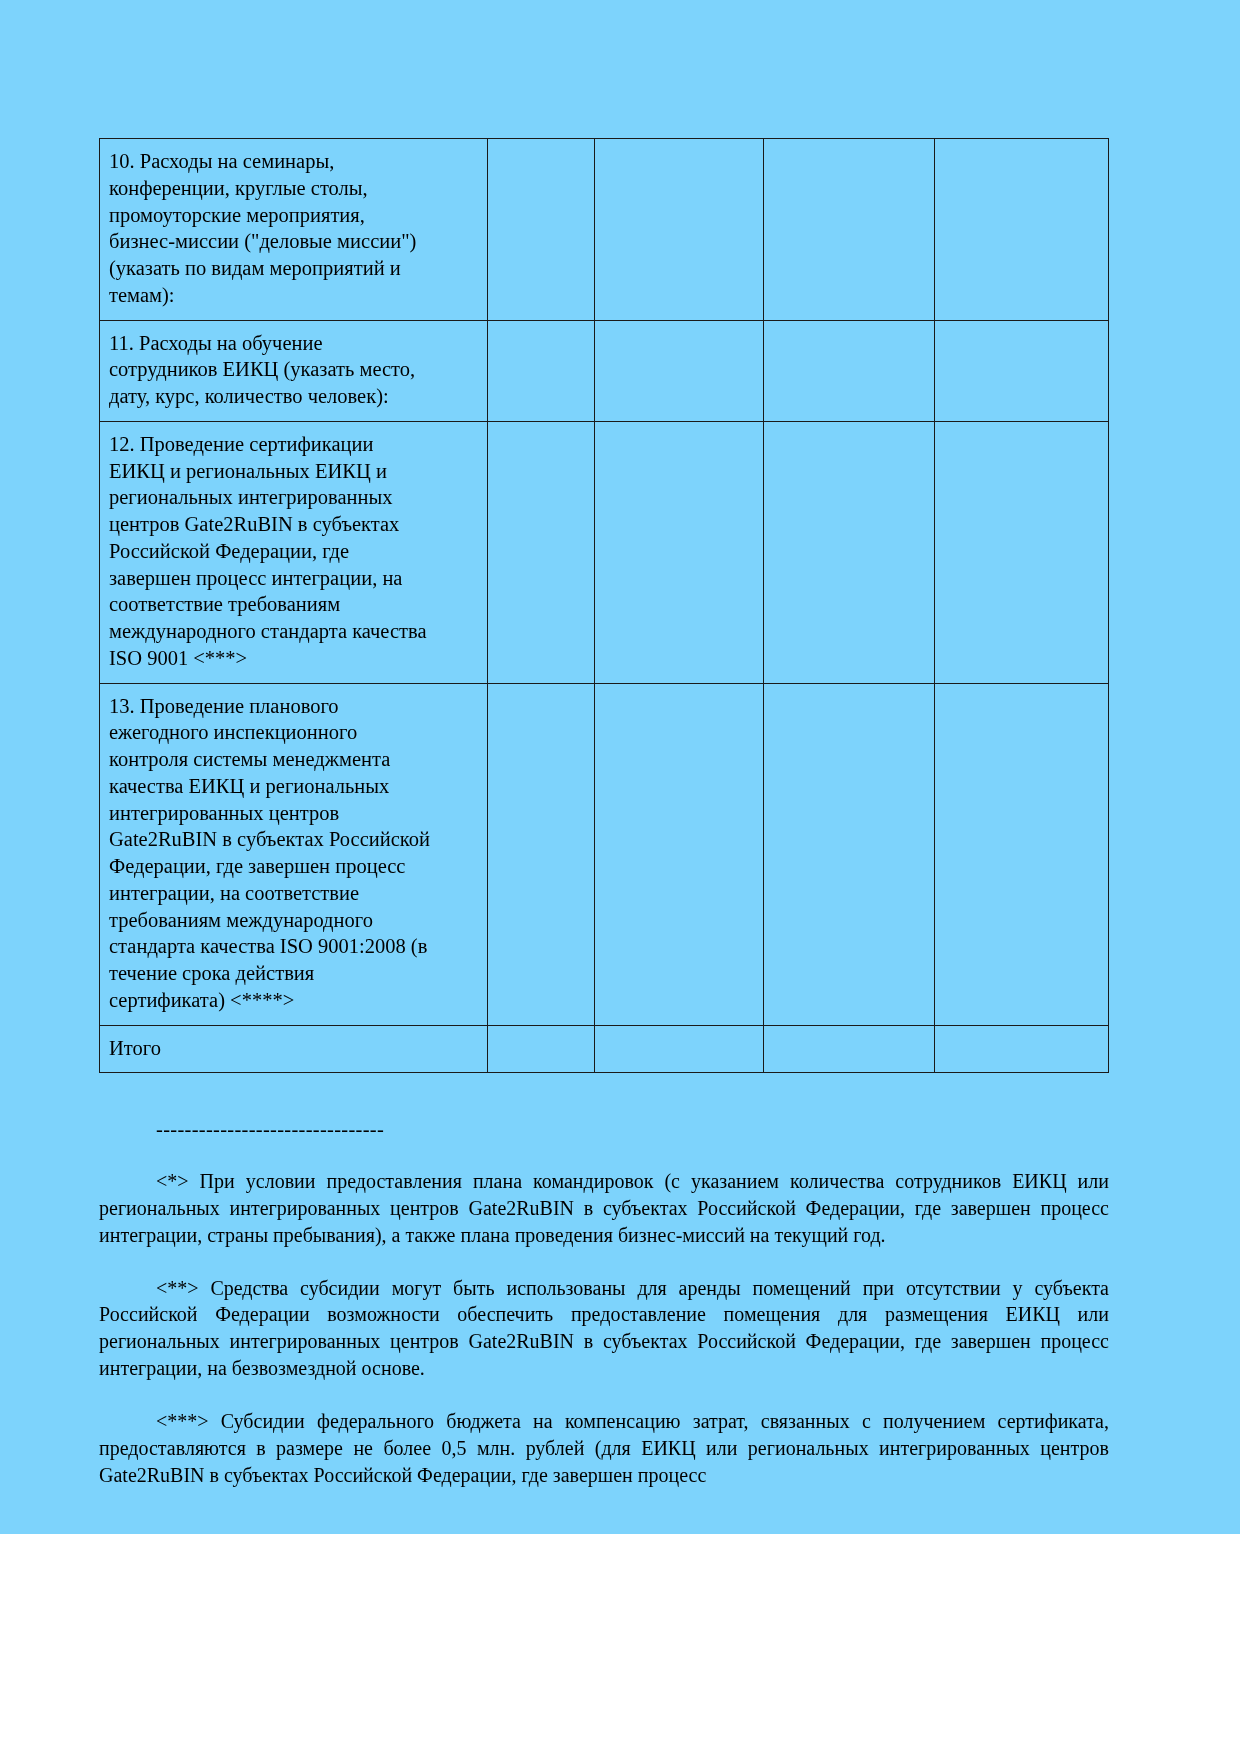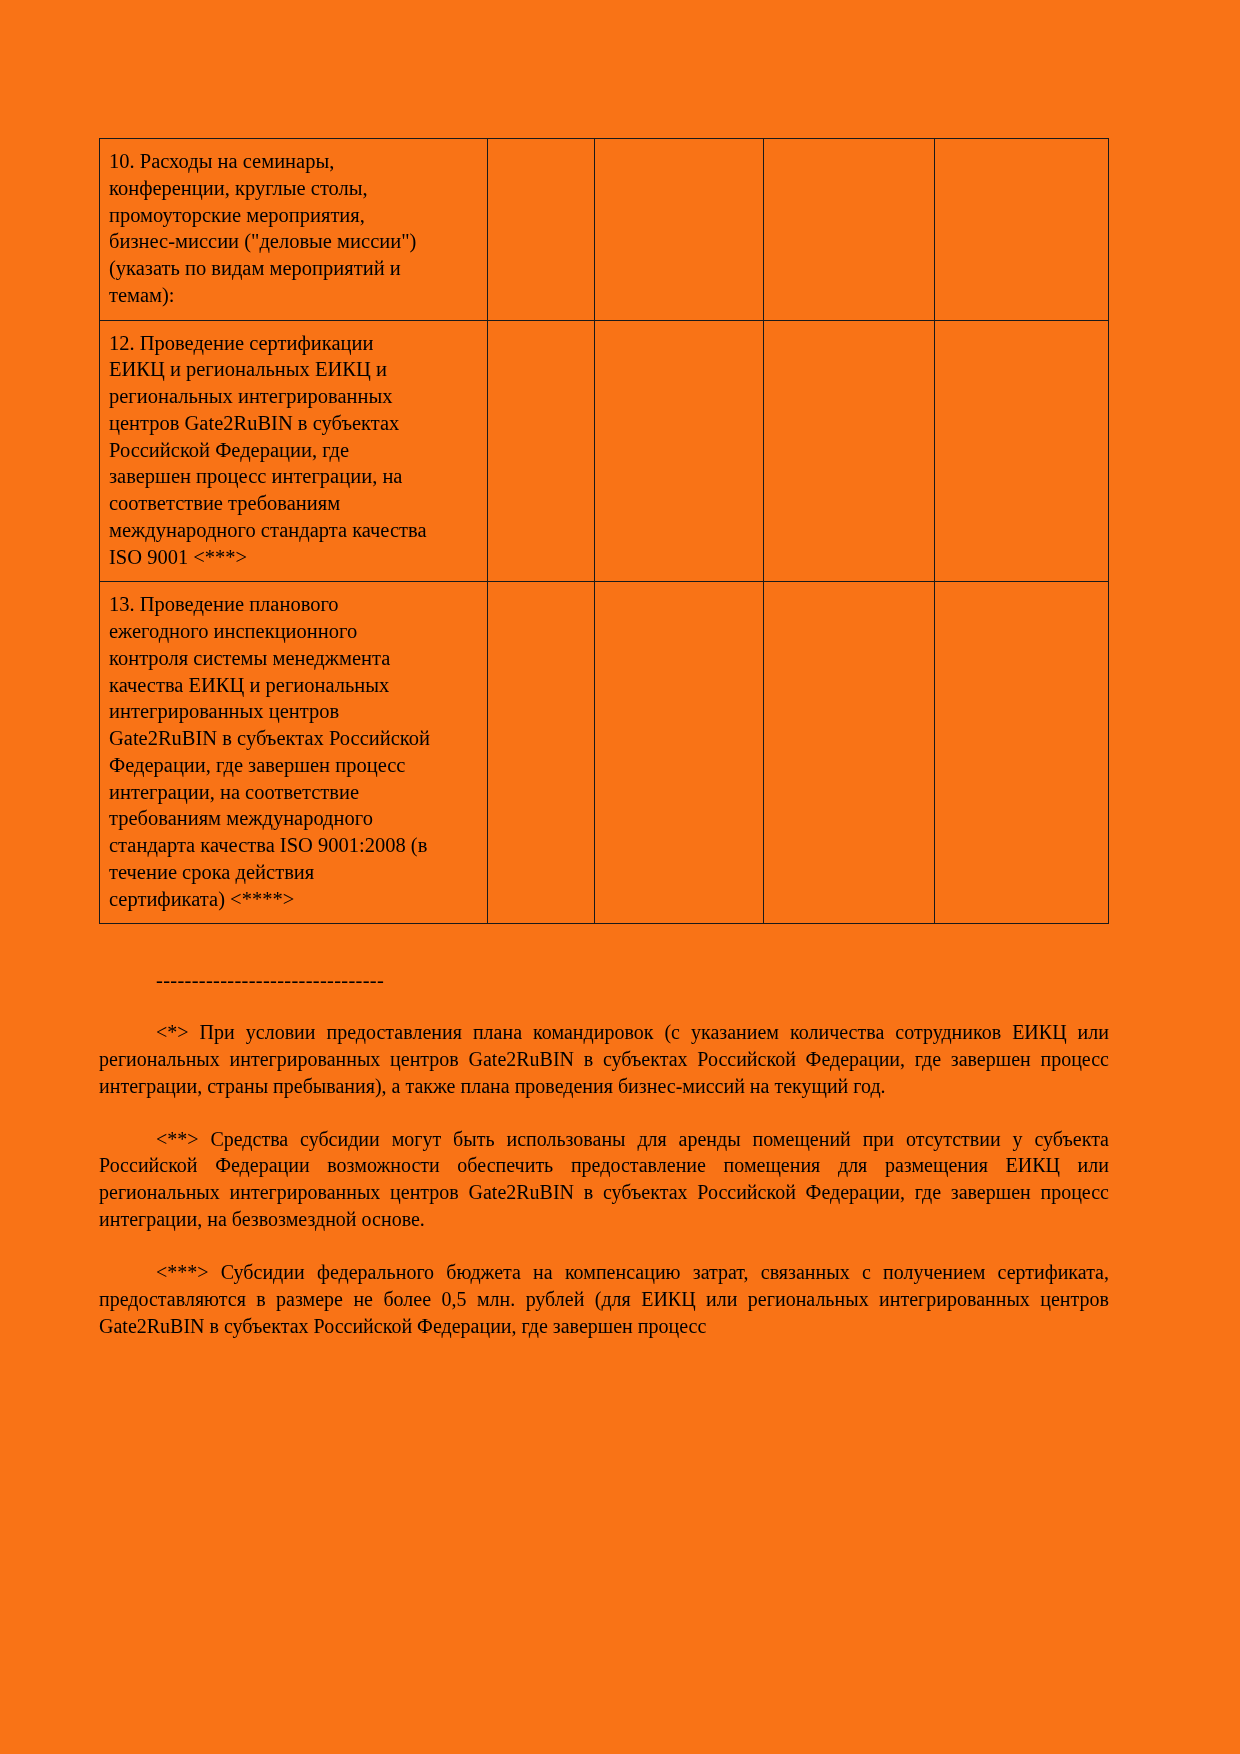--- a/index.html
+++ b/index.html
@@ -5,22 +5,22 @@
 <style>
   html, body {
     margin: 0;
     padding: 0;
     background: #ffffff;
   }
 
   .page {
     position: relative;
     width: 1240px;
-    height: 1754px;
-    background: #f97316;
+    height: 1534px;
+    background: #7dd3fc;
     font-family: "Liberation Serif", "DejaVu Serif", serif;
     color: #000000;
     box-sizing: border-box;
     overflow: hidden;
   }
 
   .content {
     position: absolute;
     left: 99px;
     top: 138px;
@@ -106,20 +106,31 @@
 бизнес-миссии ("деловые миссии")
 (указать по видам мероприятий и
 темам):</span>
             </td>
           <td class="col-a"></td>
           <td class="col-b"></td>
           <td class="col-c"></td>
           <td class="col-d"></td>
         </tr>
 
+        <tr>
+          <td class="label-cell">
+              <span class="cell-text">11. Расходы на обучение
+сотрудников ЕИКЦ (указать место,
+дату, курс, количество человек):</span>
+            </td>
+          <td class="col-a"></td>
+          <td class="col-b"></td>
+          <td class="col-c"></td>
+          <td class="col-d"></td>
+        </tr>
 
         <tr>
           <td class="label-cell">
               <span class="cell-text">12. Проведение сертификации
 ЕИКЦ и региональных ЕИКЦ и
 региональных интегрированных
 центров Gate2RuBIN в субъектах
 Российской Федерации, где
 завершен процесс интеграции, на
 соответствие требованиям
@@ -146,20 +157,29 @@
 стандарта качества ISO 9001:2008 (в
 течение срока действия
 сертификата) &lt;****&gt;</span>
             </td>
           <td class="col-a"></td>
           <td class="col-b"></td>
           <td class="col-c"></td>
           <td class="col-d"></td>
         </tr>
 
+        <tr>
+          <td class="label-cell">
+              <span class="cell-text">Итого</span>
+            </td>
+          <td class="col-a"></td>
+          <td class="col-b"></td>
+          <td class="col-c"></td>
+          <td class="col-d"></td>
+        </tr>
 
       </tbody>
     </table>
 
     <div class="rule-wrap">
       <div class="dash-rule">--------------------------------</div>
     </div>
 
     <div class="notes">
       <p class="note">&lt;*&gt; При условии предоставления плана командировок (с указанием количества сотрудников ЕИКЦ или региональных интегрированных центров Gate2RuBIN в субъектах Российской Федерации, где завершен процесс интеграции, страны пребывания), а также плана проведения бизнес-миссий на текущий год.</p>

